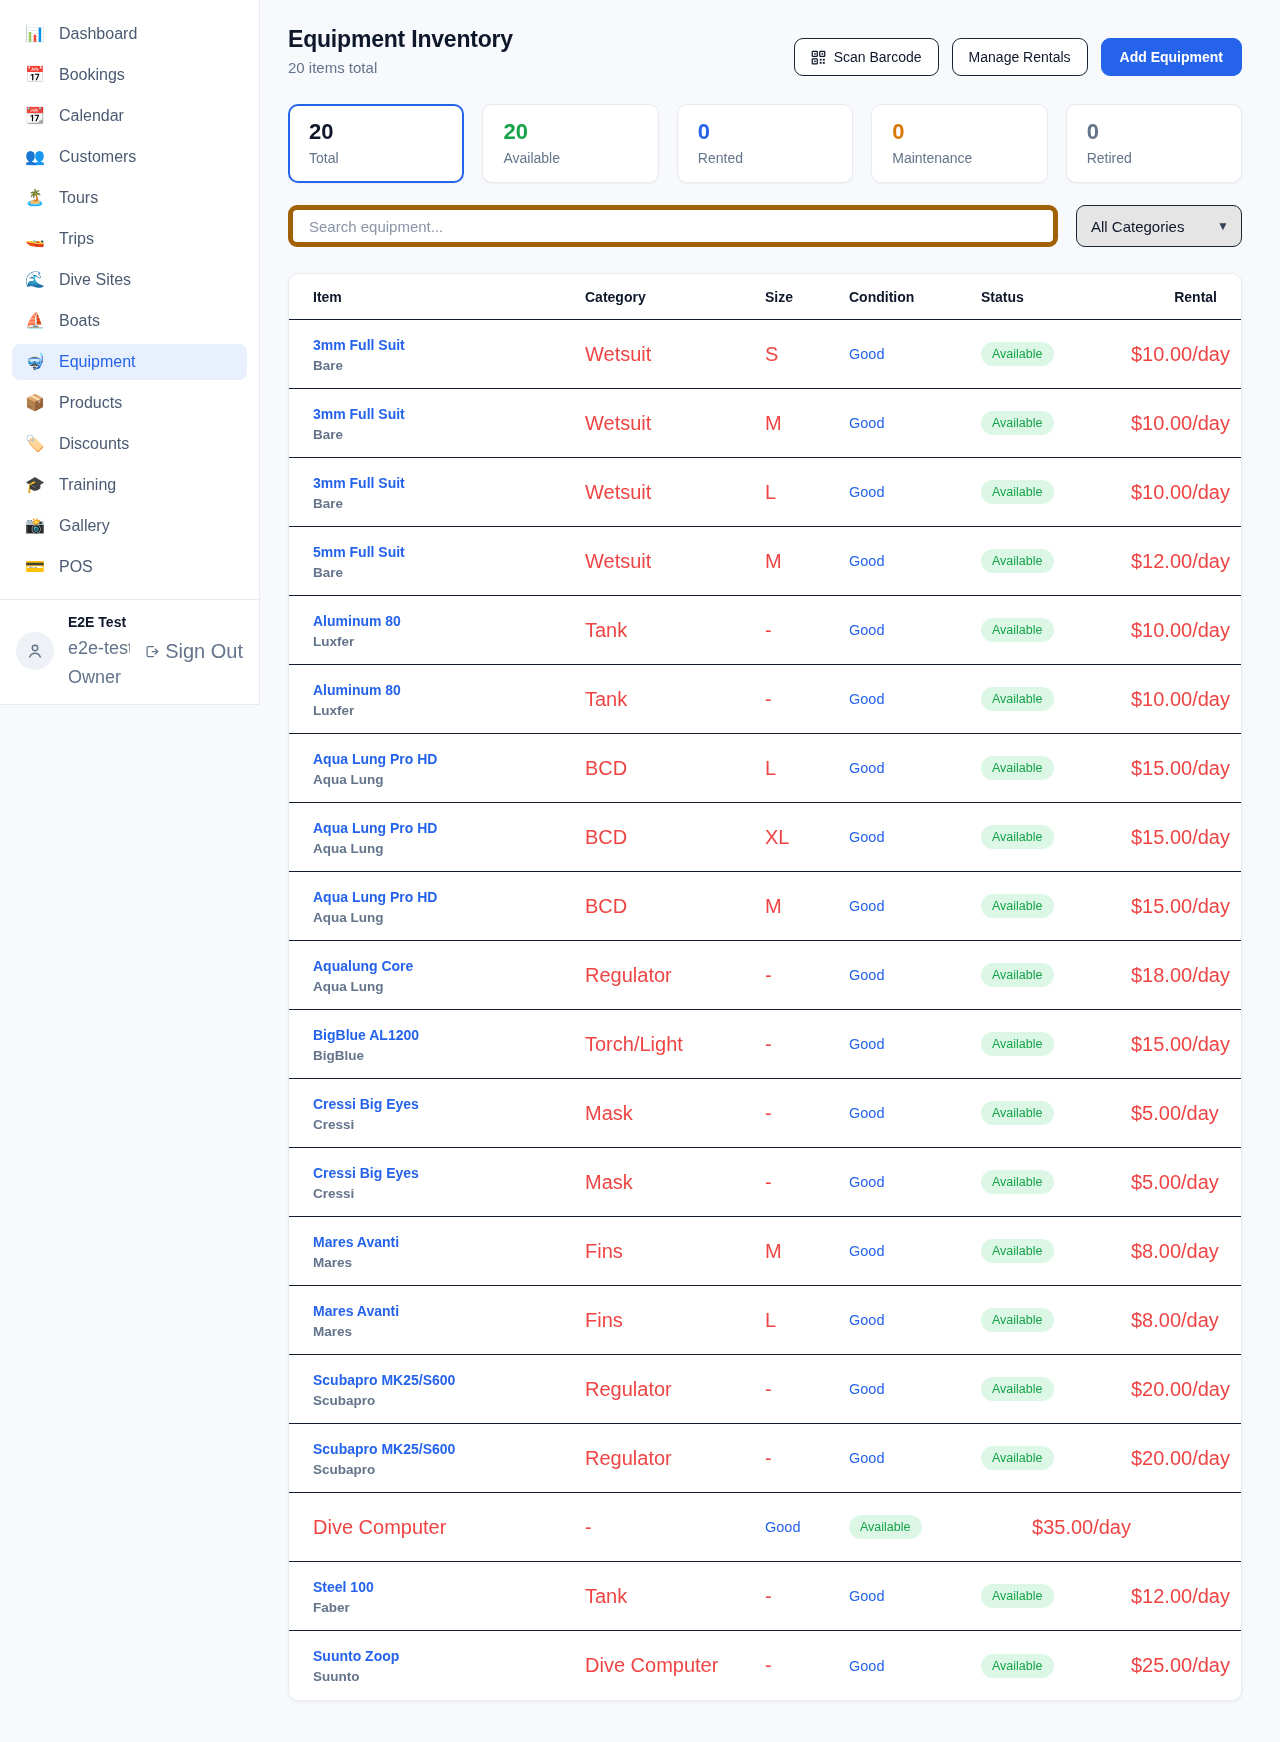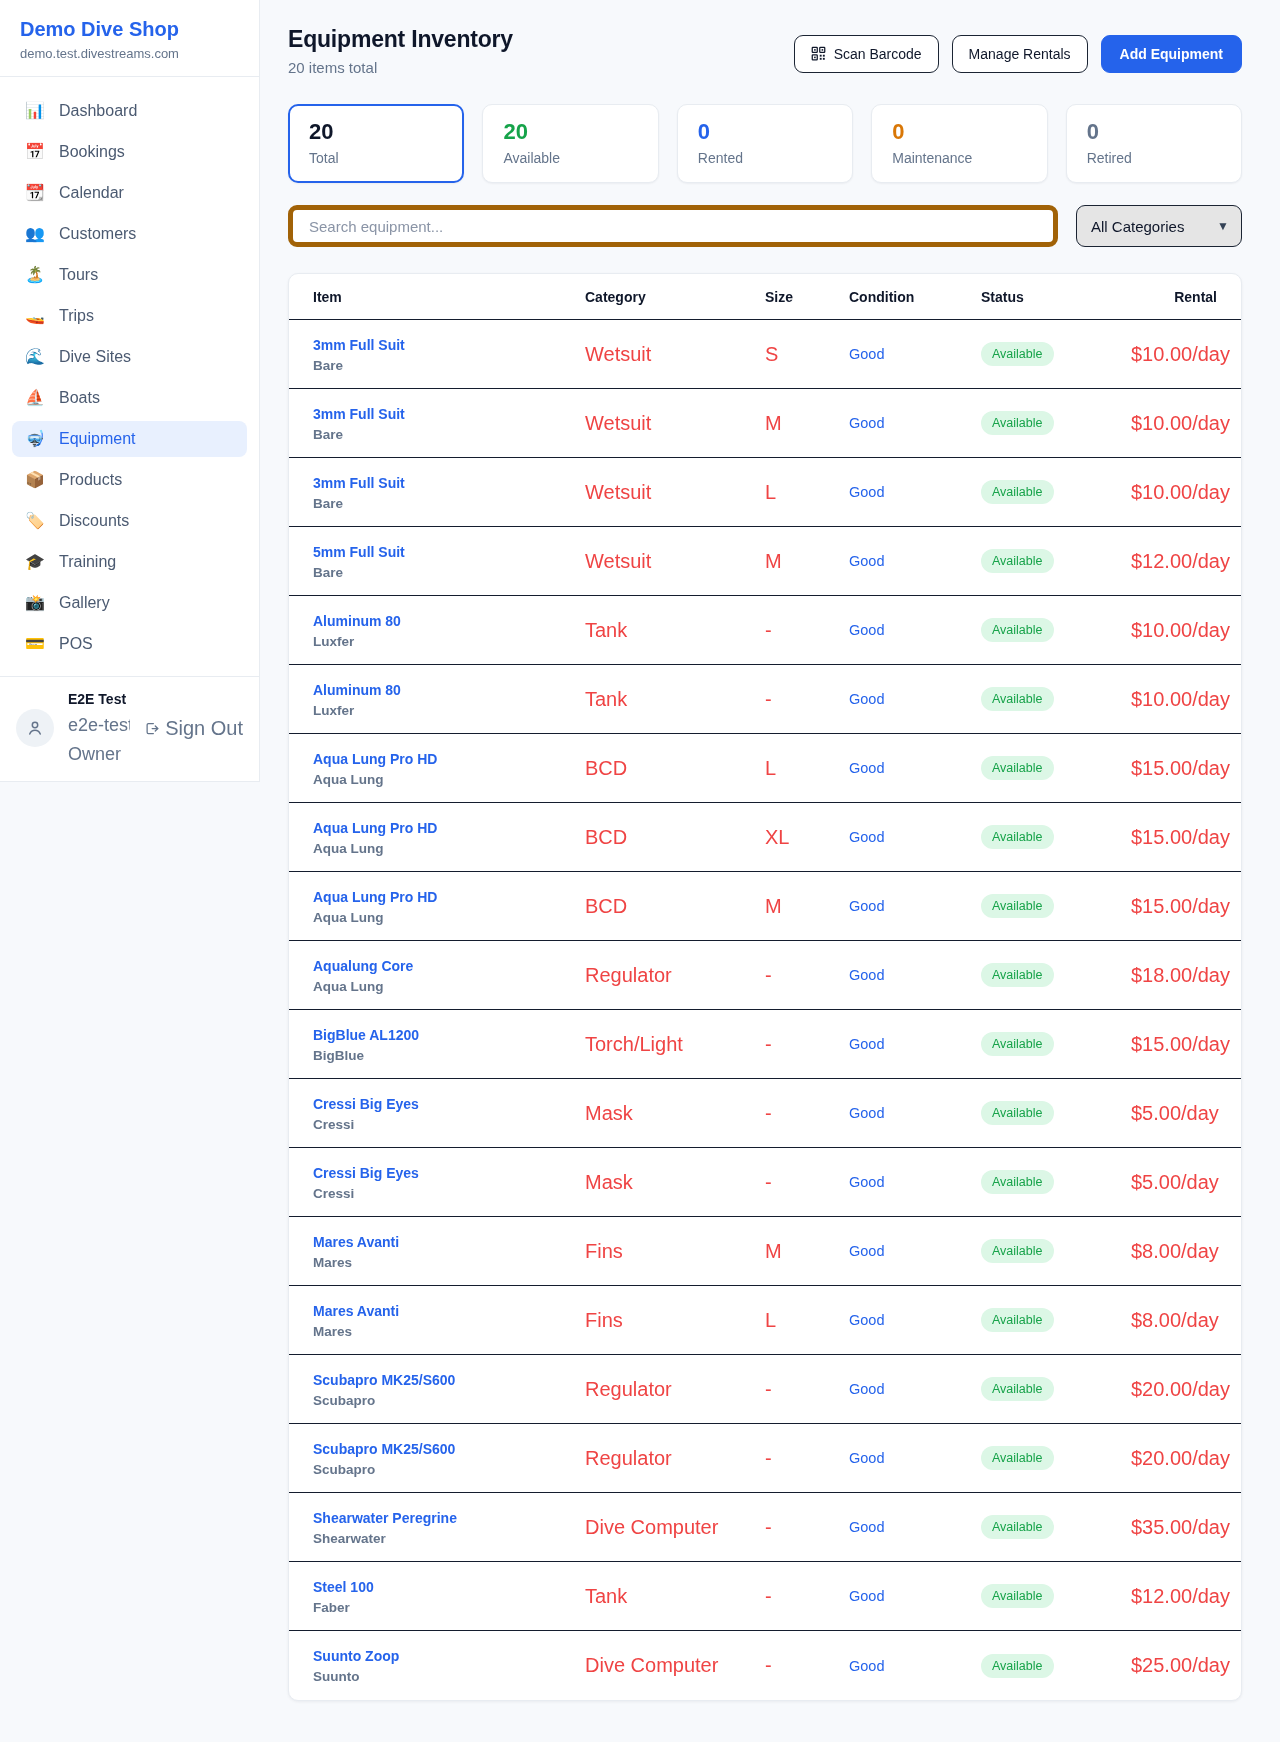--- a/index.html
+++ b/index.html
@@ -45,21 +45,21 @@
   .user-email, .user-role { font-size:18px; color:#64748b; margin-top:8px; white-space:nowrap; overflow:hidden; }
   .signout {
     margin-left:auto; display:flex; align-items:center; gap:6px;
     background:none; border:none; color:#64748b; font-size:20px;
     font-family:inherit; cursor:pointer; padding:0; white-space:nowrap;
   }
 
   
   main { flex:1; padding:26px 38px 40px 28px; min-width:0; }
 
-  .page-header { display:flex; justify-content:space-between; align-items:center; }
+  .page-header { display:flex; justify-content:space-between; align-items:flex-end; }
   h1 { font-size:23px; margin:0; font-weight:bold; letter-spacing:-0.2px; }
   .subtitle { color:#64748b; font-size:15px; margin-top:6px; }
   .actions { display:flex; gap:13px; padding-top:5px; }
   .btn {
     display:flex; align-items:center; gap:8px;
     font-family:inherit; font-size:14px; font-weight:500; color:#0f172a;
     background:#fff; border:1px solid #1b2433; border-radius:9px;
     padding:0 16px; height:38px; cursor:pointer;
   }
   .btn-primary { background:#2563eb; border-color:#2563eb; color:#fff; font-weight:600; padding:0 18px; }
@@ -115,24 +115,20 @@
     font-size:12.5px; padding:5px 11px; border-radius:999px;
   }
   svg { display:block; }
 </style>
 </head>
 <body>
 
 <div class="app">
 
   <aside class="sidebar">
-    <div class="brand">
-      <div class="brand-name">Demo Dive Shop</div>
-      <div class="brand-domain">demo.test.divestreams.com</div>
-    </div>
 
     <nav class="nav" id="nav">
       <a class="nav-item">
         <span class="nav-icon">📊</span>
         <span class="nav-label">Dashboard</span>
       </a>
 
       <a class="nav-item">
         <span class="nav-icon">📅</span>
         <span class="nav-label">Bookings</span>
@@ -565,24 +561,20 @@
           <div>
             <a class="cond-link">Good</a>
           </div>
           <div>
             <span class="badge">Available</span>
           </div>
           <div class="c-rent">$20.00/day</div>
         </div>
 
         <div class="trow">
-          <div>
-            <a class="item-name">Shearwater Peregrine</a>
-            <div class="item-brand">Shearwater</div>
-          </div>
           <div class="c-cat">Dive Computer</div>
           <div class="c-size">-</div>
           <div>
             <a class="cond-link">Good</a>
           </div>
           <div>
             <span class="badge">Available</span>
           </div>
           <div class="c-rent">$35.00/day</div>
         </div>

